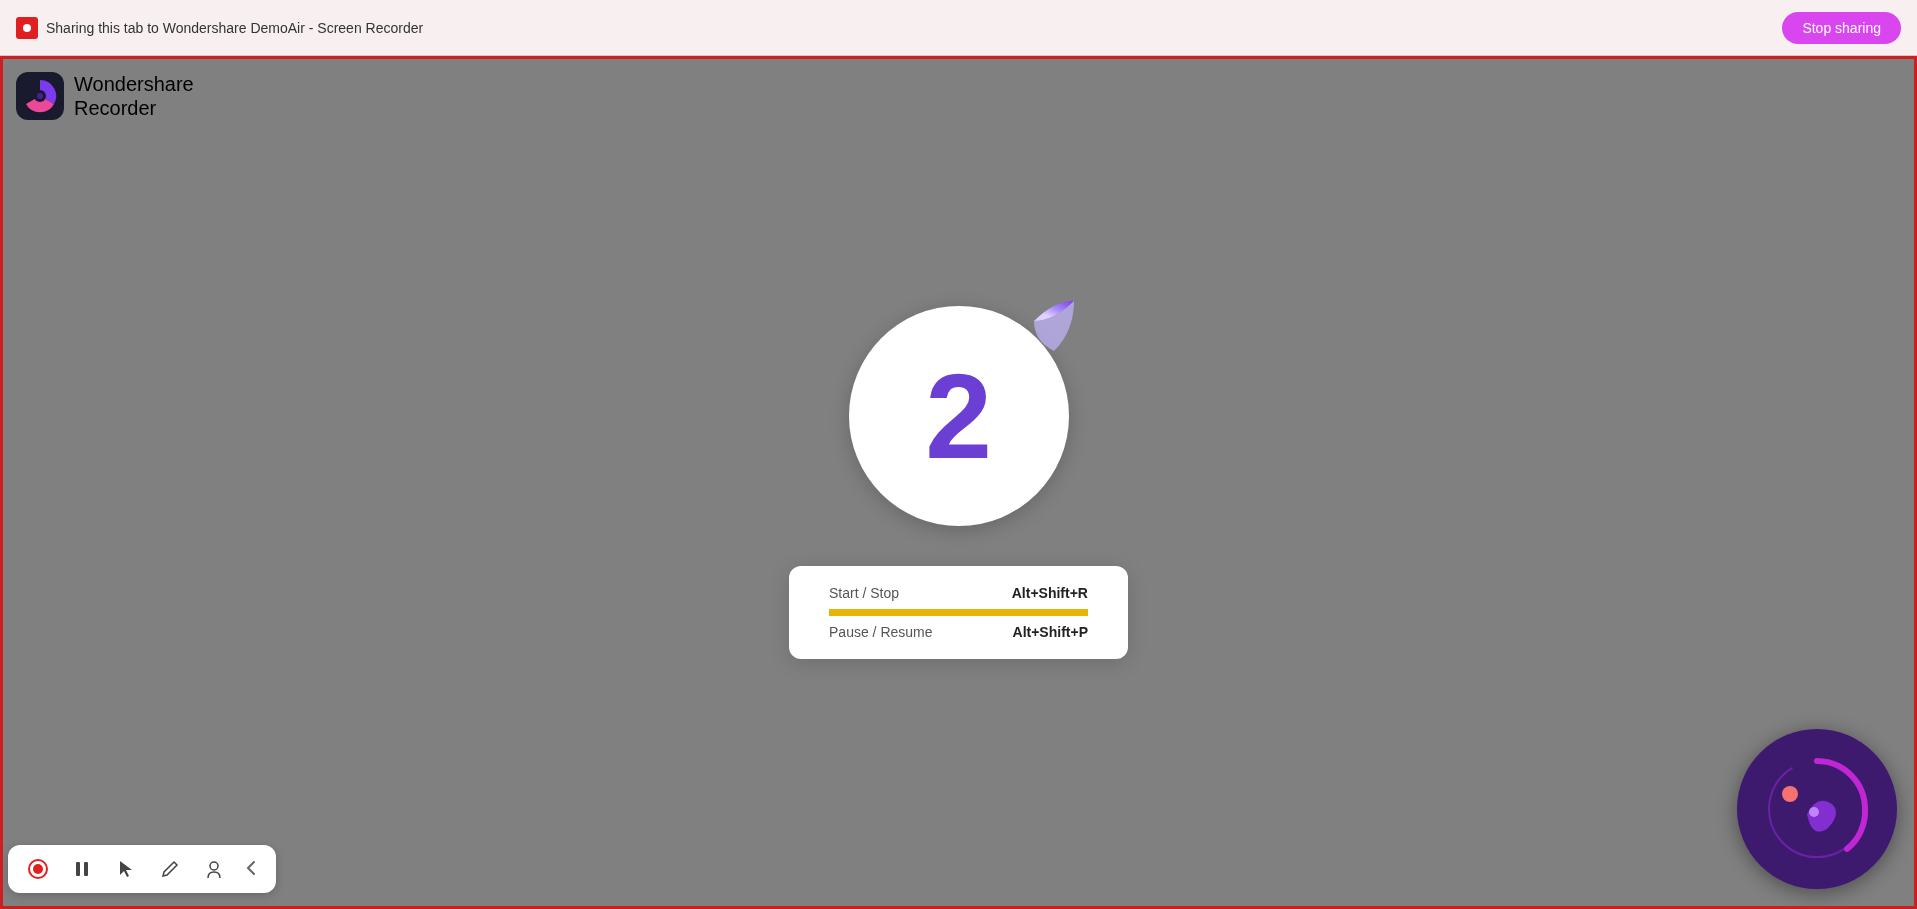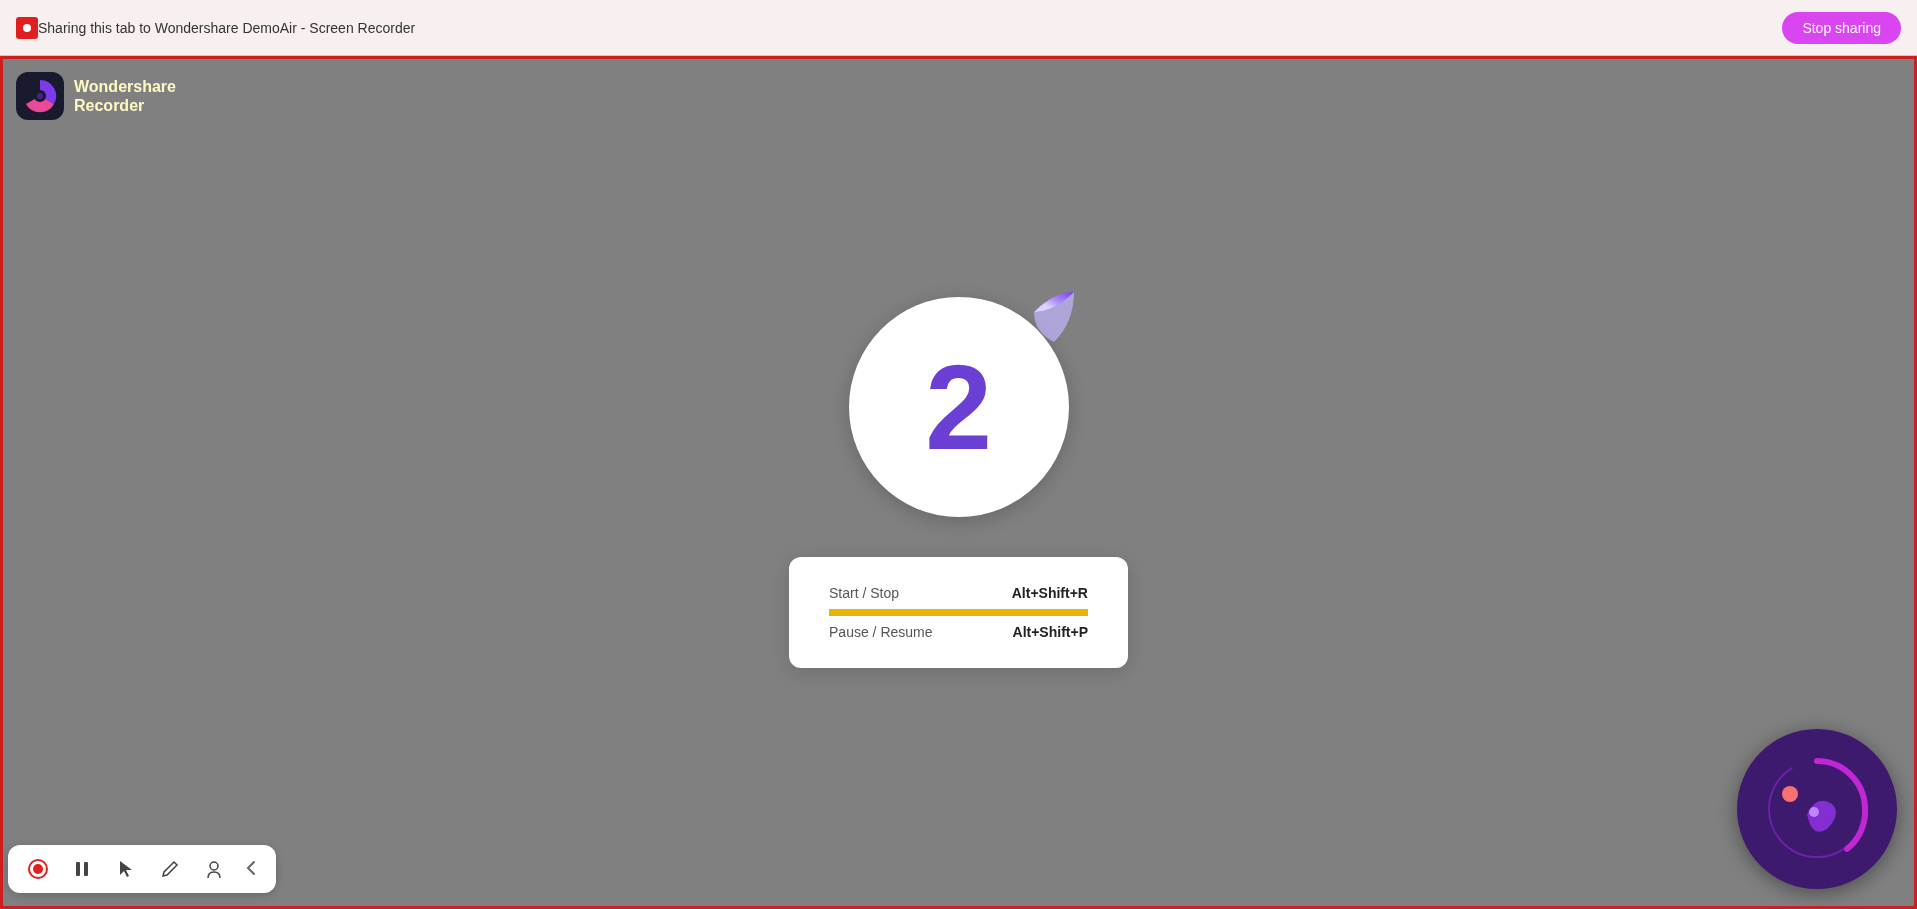--- a/index.html
+++ b/index.html
@@ -13,21 +13,21 @@
     }
 
     
     #browser-bar {
       width: 100%;
       height: 56px;
       background: #f8f0f0;
       display: flex;
       align-items: center;
       padding: 0 16px;
-      gap: 0;
+      gap: 8px;
       border-bottom: 1px solid #e0c0c0;
     }
 
     #sharing-icon {
       width: 22px;
       height: 22px;
       background: #e02020;
       border-radius: 3px;
       display: flex;
       align-items: center;
@@ -92,23 +92,23 @@
       justify-content: center;
       overflow: hidden;
     }
 
     #app-logo-text {
       display: flex;
       flex-direction: column;
     }
 
     #app-logo-text .app-name {
-      font-size: 16px;
-      font-weight: 700;
-      color: #fef9c3;
+      font-size: 20px;
+      font-weight: 400;
+      color: #000000;
       line-height: 1.2;
     }
 
     
     #countdown-container {
       position: relative;
       margin-bottom: 40px;
     }
 
     #countdown-circle {
@@ -144,21 +144,21 @@
 
     .curl-svg {
       width: 80px;
       height: 80px;
     }
 
     
     #shortcuts-panel {
       background: white;
       border-radius: 12px;
-      padding: 20px 40px;
+      padding: 11px 40px;
       min-width: 290px;
       box-shadow: 0 4px 20px rgba(0,0,0,0.15);
     }
 
     .shortcut-row {
       display: flex;
       justify-content: space-between;
       align-items: center;
       padding: 8px 0;
     }

